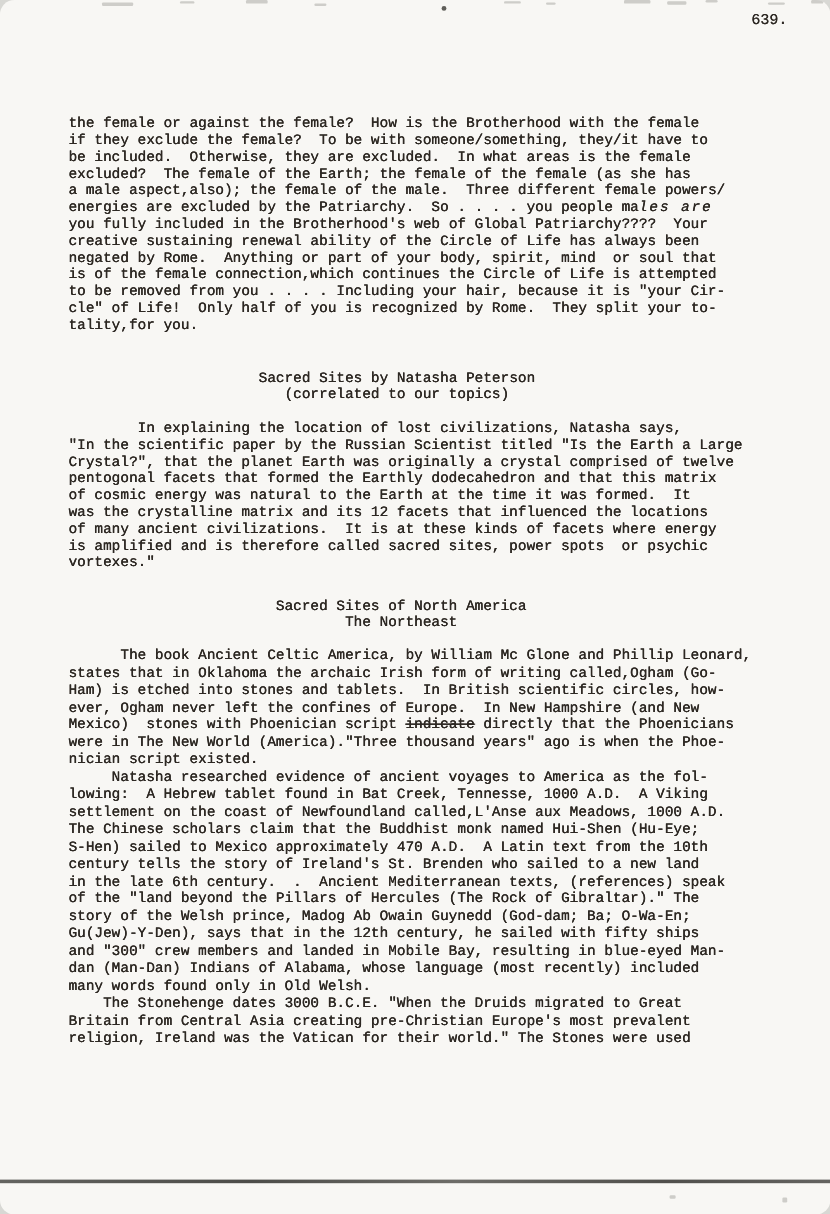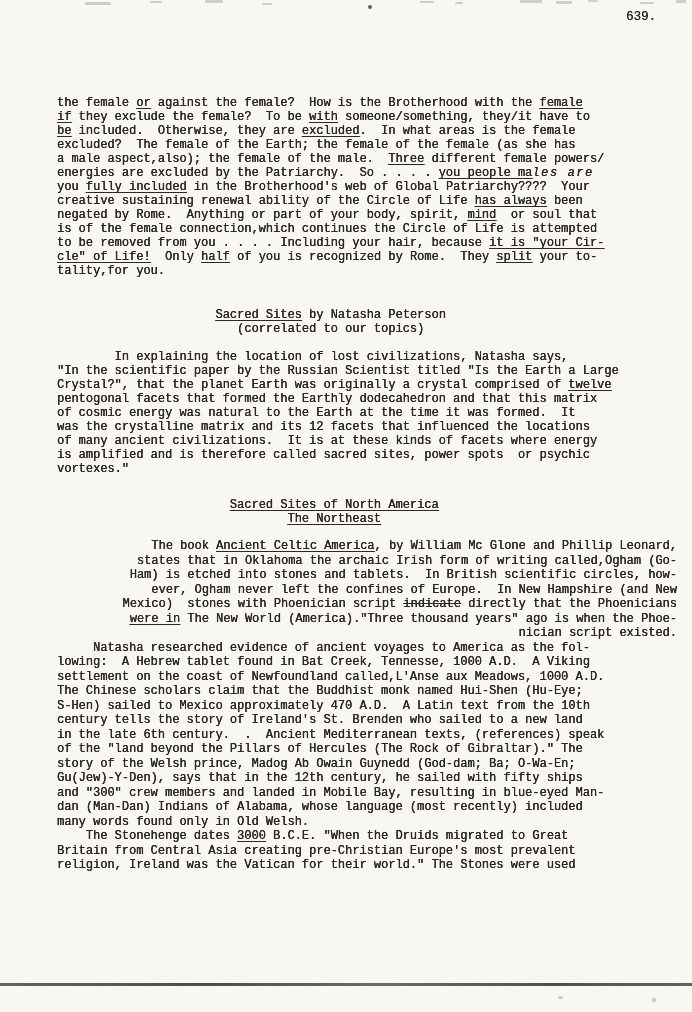--- a/index.html
+++ b/index.html
@@ -3,38 +3,39 @@
 <meta charset="utf-8">
 <style>
   html,body{margin:0;padding:0;background:#d8d8d4;}
   .page{
     position:relative;
     width:692px;height:1012px;
     background:#f8f7f4;
     overflow:hidden;
     font-family:"Liberation Mono","DejaVu Sans Mono",monospace;
     color:#2d2823;
+    border-radius:12px;
   }
   .text-col{
     position:absolute;
     left:57px;top:96px;width:620px;
     font-size:12px;
     line-height:14px;
     white-space:pre;
     text-shadow:0.2px 0 0 currentColor, 0 0 0.5px rgba(45,40,35,.45);
   }
   .block{margin:0;}
   [data-name="heading-sacred-sites"]{margin-top:30px;}
   [data-name="paragraph-2"]{margin-top:14px;}
   [data-name="heading-north-america"]{margin-top:22px;}
-  [data-name="paragraph-3"]{margin-top:13px;text-align:right;}
+  [data-name="paragraph-3"]{margin-top:13px;}
   [data-name="paragraph-3"],
   [data-name="paragraph-4"],
   [data-name="paragraph-5"]{line-height:14.5px;}
-  .u{text-decoration:underline;text-underline-offset:2px;text-decoration-thickness:1.2px;margin-top:42px;}
+  .u{text-underline-offset:2px;text-decoration-thickness:1.2px;margin-top:42px;}
   .s{text-decoration:line-through;text-decoration-thickness:1.2px;}
   .sp{letter-spacing:1.6px;font-style:italic;}
   .page-number{
     position:absolute;left:626px;top:10px;
     font-size:12.5px;line-height:15px;
     text-shadow:0.2px 0 0 currentColor;
   }
   .speck{position:absolute;background:#6e6c66;opacity:.3;border-radius:1px;}
   .speck.dark{background:#3a3833;opacity:.8;border-radius:50%;}
   .scan-line{

